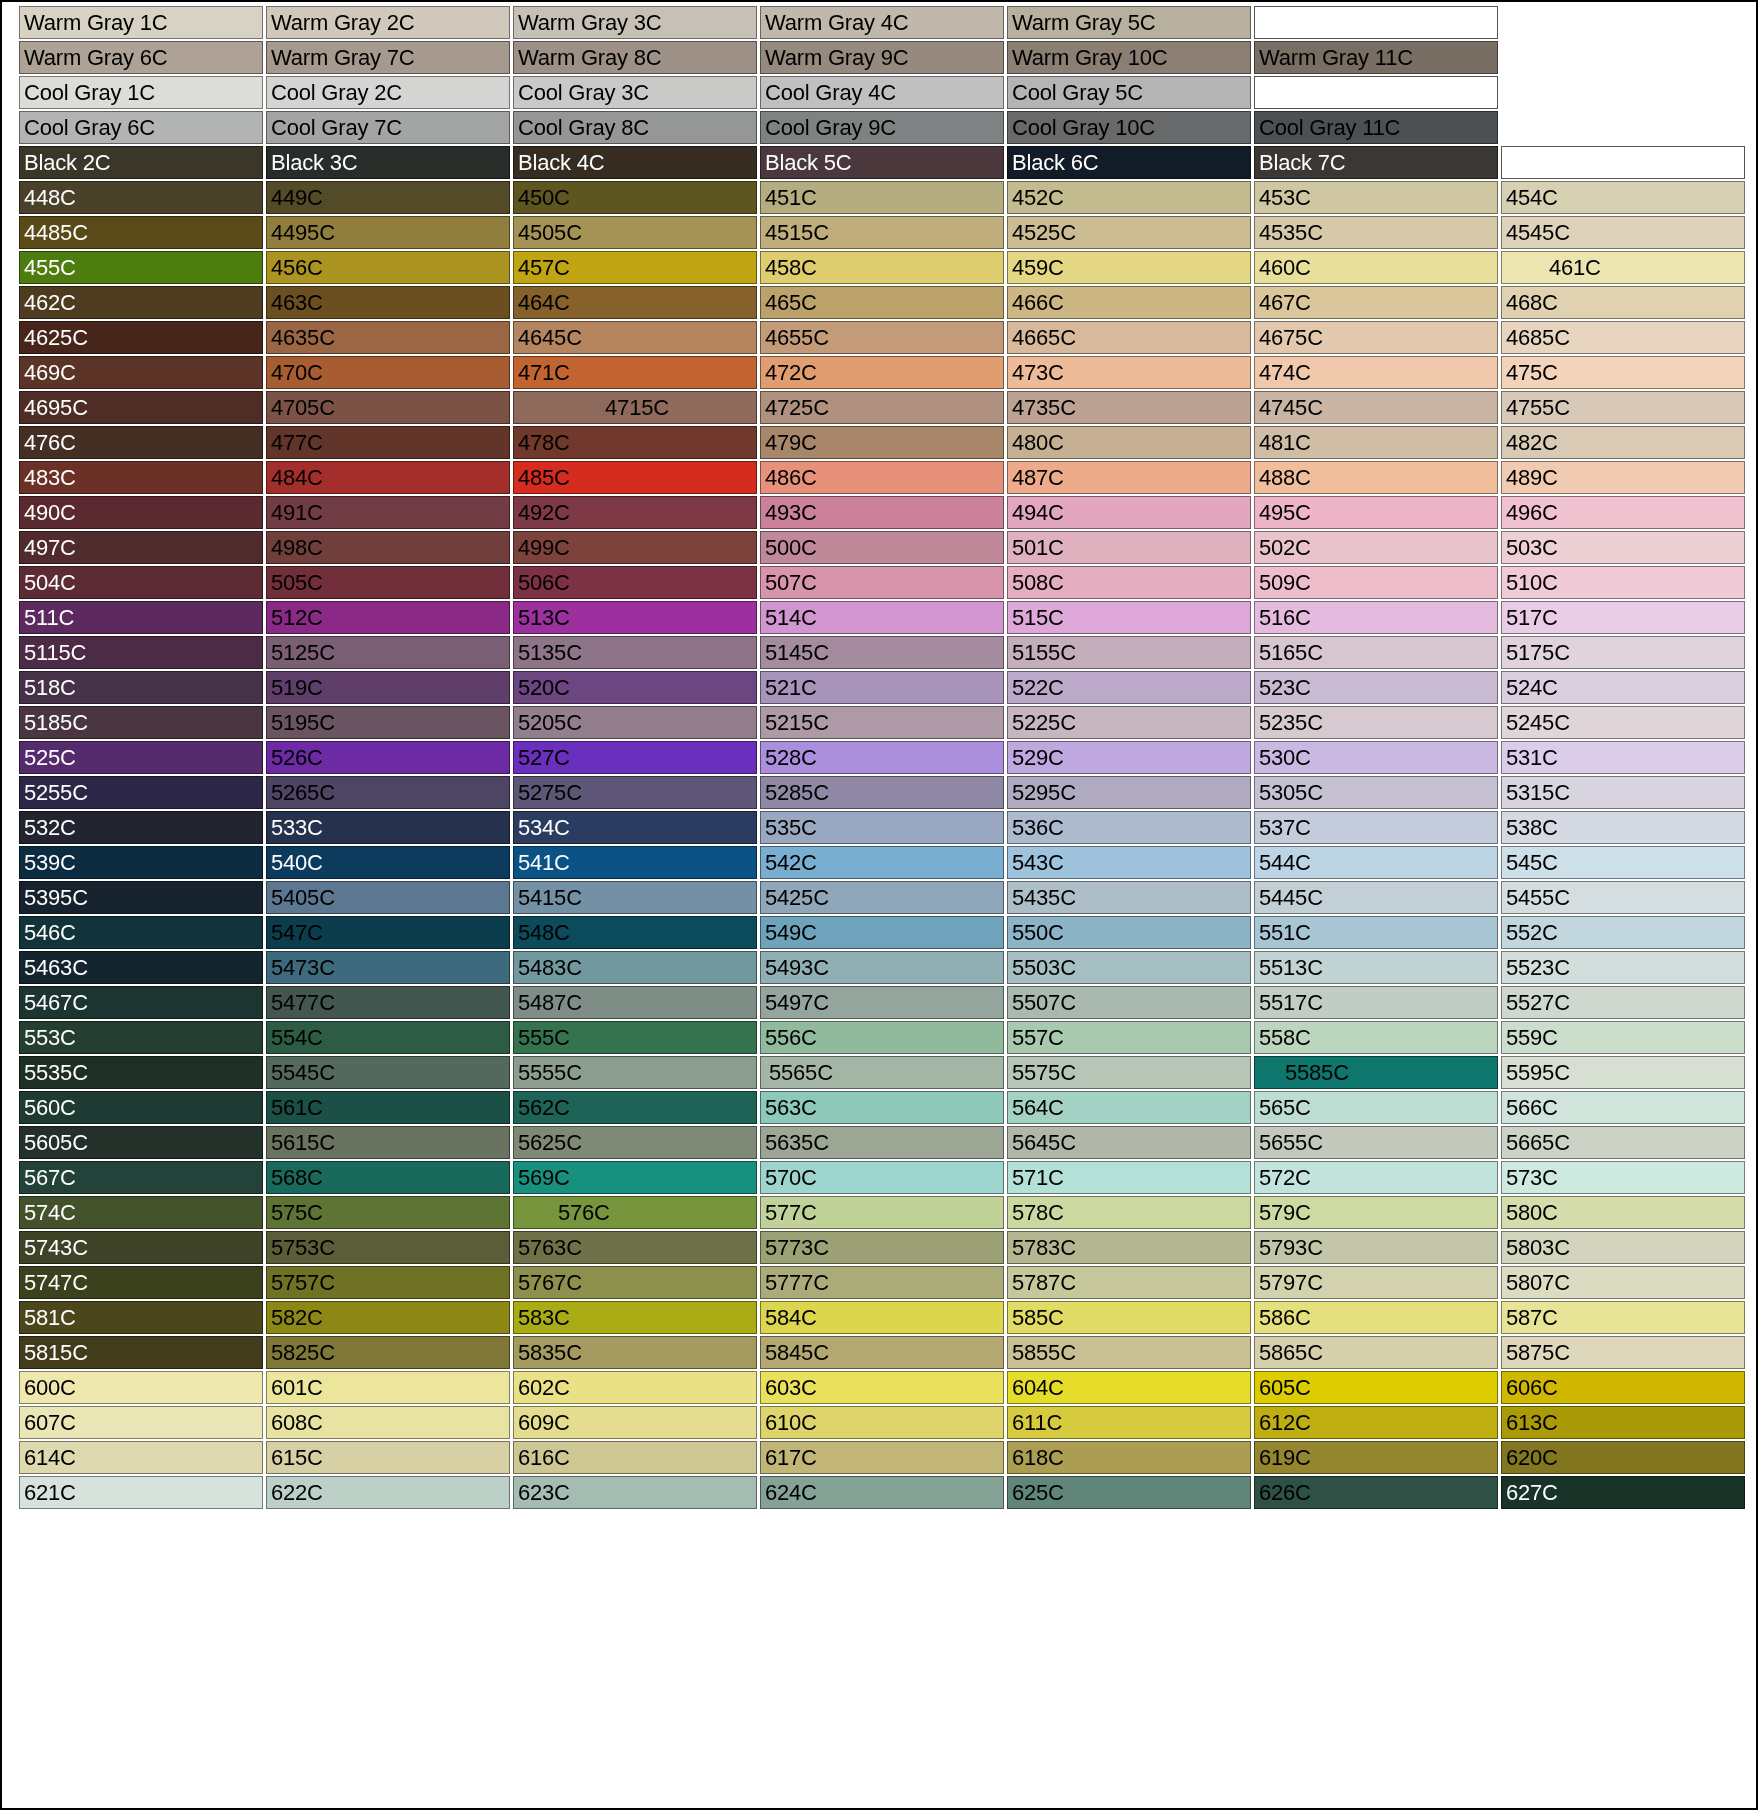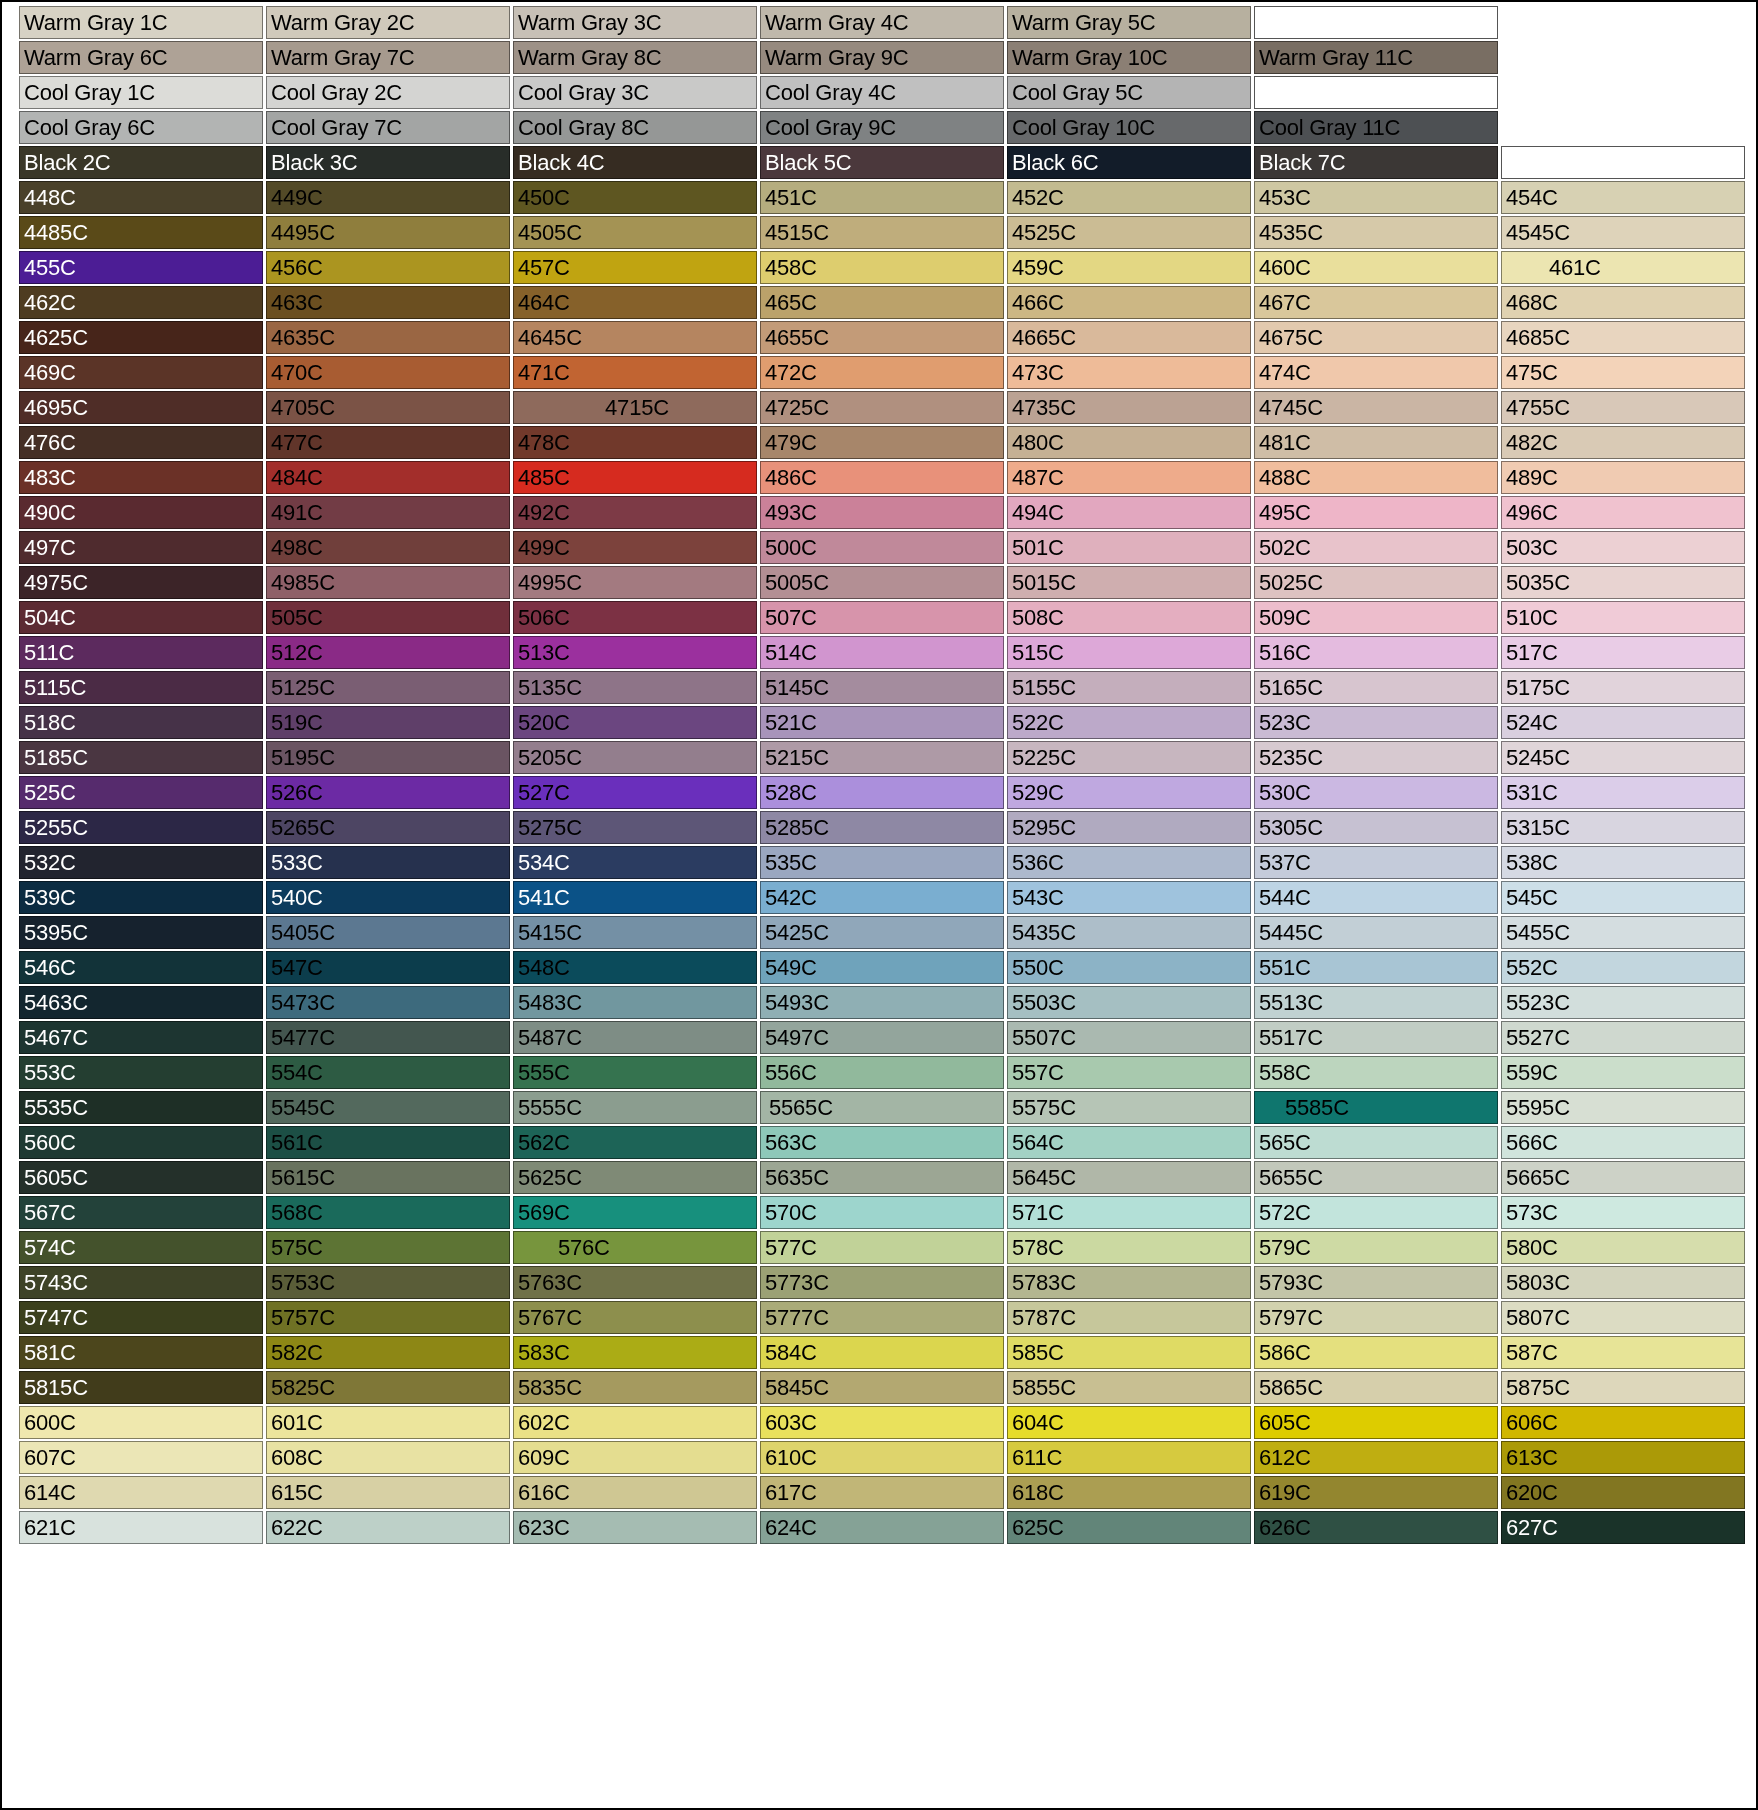--- a/index.html
+++ b/index.html
@@ -116,21 +116,21 @@
         <tr>
           <td class="swatch lt" style="background: rgb(90, 74, 24);">4485C</td>
           <td class="swatch dk" style="background: rgb(143, 126, 61);">4495C</td>
           <td class="swatch dk" style="background: rgb(164, 147, 84);">4505C</td>
           <td class="swatch dk" style="background: rgb(191, 173, 124);">4515C</td>
           <td class="swatch dk" style="background: rgb(203, 188, 148);">4525C</td>
           <td class="swatch dk" style="background: rgb(214, 201, 169);">4535C</td>
           <td class="swatch dk" style="background: rgb(222, 211, 186);">4545C</td>
         </tr>
         <tr>
-          <td class="swatch lt" style="background: #4c1d95;">455C</td>
+          <td class="swatch lt" style="background: #4d7c0f;">455C</td>
           <td class="swatch dk" style="background: rgb(171, 149, 32);">456C</td>
           <td class="swatch dk" style="background: rgb(192, 164, 17);">457C</td>
           <td class="swatch dk" style="background: rgb(221, 205, 110);">458C</td>
           <td class="swatch dk" style="background: rgb(227, 215, 131);">459C</td>
           <td class="swatch dk" style="background: rgb(233, 223, 156);">460C</td>
           <td class="swatch dk" style="background: rgb(236, 229, 177); padding-left: 47px;">461C</td>
         </tr>
         <tr>
           <td class="swatch lt" style="background: rgb(78, 60, 33);">462C</td>
           <td class="swatch dk" style="background: rgb(107, 79, 32);">463C</td>
@@ -197,29 +197,20 @@
         <tr>
           <td class="swatch lt" style="background: rgb(79, 43, 46);">497C</td>
           <td class="swatch dk" style="background: rgb(112, 63, 59);">498C</td>
           <td class="swatch dk" style="background: rgb(124, 66, 60);">499C</td>
           <td class="swatch dk" style="background: rgb(192, 137, 154);">500C</td>
           <td class="swatch dk" style="background: rgb(223, 176, 189);">501C</td>
           <td class="swatch dk" style="background: rgb(232, 195, 203);">502C</td>
           <td class="swatch dk" style="background: rgb(236, 208, 211);">503C</td>
         </tr>
         <tr>
-          <td class="swatch lt" style="background: rgb(60, 36, 40);">4975C</td>
-          <td class="swatch dk" style="background: rgb(143, 96, 104);">4985C</td>
-          <td class="swatch dk" style="background: rgb(163, 122, 128);">4995C</td>
-          <td class="swatch dk" style="background: rgb(179, 143, 148);">5005C</td>
-          <td class="swatch dk" style="background: rgb(207, 174, 175);">5015C</td>
-          <td class="swatch dk" style="background: rgb(221, 194, 193);">5025C</td>
-          <td class="swatch dk" style="background: rgb(232, 211, 209);">5035C</td>
-        </tr>
-        <tr>
           <td class="swatch lt" style="background: rgb(92, 43, 51);">504C</td>
           <td class="swatch dk" style="background: rgb(112, 47, 59);">505C</td>
           <td class="swatch dk" style="background: rgb(124, 49, 68);">506C</td>
           <td class="swatch dk" style="background: rgb(215, 148, 171);">507C</td>
           <td class="swatch dk" style="background: rgb(228, 174, 192);">508C</td>
           <td class="swatch dk" style="background: rgb(237, 189, 204);">509C</td>
           <td class="swatch dk" style="background: rgb(240, 203, 215);">510C</td>
         </tr>
         <tr>
           <td class="swatch lt" style="background: rgb(92, 42, 94);">511C</td>

